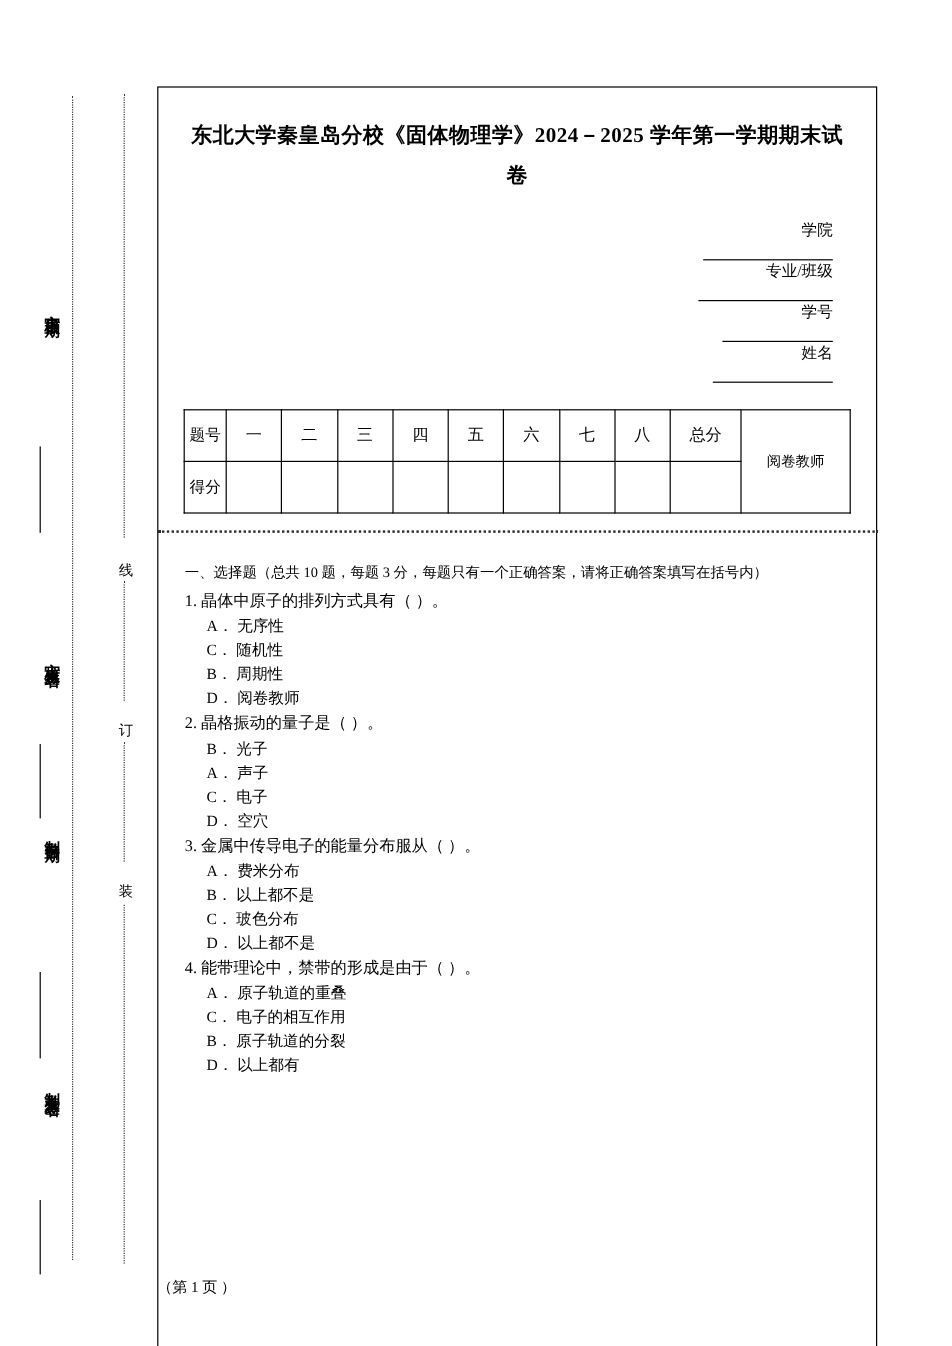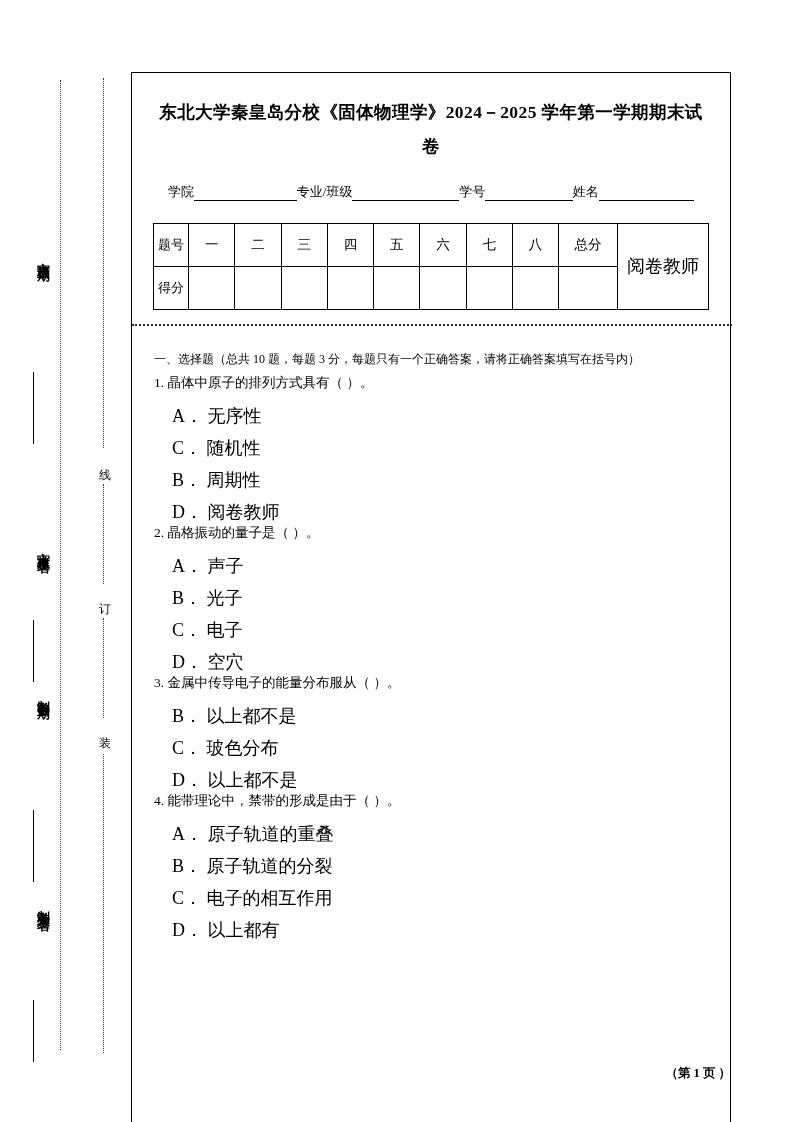--- a/index.html
+++ b/index.html
@@ -101,20 +101,21 @@
 
   
   .info-line {
     margin-top: 20px;
     font-size: 13px;
     display: flex;
     align-items: flex-end;
     justify-content: center;
     gap: 0px;
     padding: 0 18px;
+    flex-direction: column;
   }
   .info-label { white-space: nowrap; font-size: 13px; }
   .info-blank {
     display: inline-block;
     border-bottom: 1px solid #000;
     height: 15px;
   }
   .b1 { width: 108px; }
   .b2 { width: 112px; }
   .b3 { width: 92px; }
@@ -136,21 +137,21 @@
   }
   .score-table td.head-cell {
     width: 34px;
     font-size: 13px;
     line-height: 16px;
     padding: 2px 0;
   }
   .score-table td.total-cell { width: 56px; text-align: center; }
   .score-table td.teacher-cell {
     width: 88px;
-    font-size: 18px;
+    font-size: 12px;
     line-height: 17px;
   }
   .row-tall td { height: 38px; }
 
   
   .dotted-sep {
     margin: 14px 0 0 0;
     border-top: 2px dotted #2b2b2b;
     height: 0;
   }
@@ -167,34 +168,34 @@
     line-height: 26px;
     text-align: justify;
     padding: 0 4px;
   }
   .q-item {
     font-size: 13.5px;
     line-height: 22px;
     padding-left: 4px;
   }
   .opt {
-    margin-top: 12px;
-    font-size: 18px;
+    margin-top: 0;
+    font-size: 13px;
     line-height: 20px;
     padding-left: 22px;
   }
 
   .page-footer {
     position: absolute;
     left: 131px;
     top: 1065px;
     width: 600px;
-    text-align: right;
+    text-align: left;
     font-size: 12.5px;
-    font-weight: bold;
+    font-weight: normal;
   }
 </style>
 </head>
 <body>
 
 <div class="left-margin">
 
   <div class="dotted-vline vline-a"></div>
 
   <div class="vtext vt1">审核日期：</div>
@@ -277,37 +278,38 @@
   </div>
   <div class="opt">A． 无序性</div>
   <div class="opt">C． 随机性</div>
   <div class="opt">B． 周期性</div>
   <div class="opt">D． 阅卷教师</div>
 
   <div class="q-item">
     <span>2.</span>
     <span>晶格振动的量子是（   ）。</span>
   </div>
+  <div class="opt">B． 光子</div>
   <div class="opt">A． 声子</div>
-  <div class="opt">B． 光子</div>
   <div class="opt">C． 电子</div>
   <div class="opt">D． 空穴</div>
 
   <div class="q-item">
     <span>3.</span>
     <span>金属中传导电子的能量分布服从（   ）。</span>
   </div>
+  <div class="opt">A． 费米分布</div>
   <div class="opt">B． 以上都不是</div>
   <div class="opt">C． 玻色分布</div>
   <div class="opt">D． 以上都不是</div>
 
   <div class="q-item">
     <span>4.</span>
     <span>能带理论中，禁带的形成是由于（   ）。</span>
   </div>
   <div class="opt">A． 原子轨道的重叠</div>
+  <div class="opt">C． 电子的相互作用</div>
   <div class="opt">B． 原子轨道的分裂</div>
-  <div class="opt">C． 电子的相互作用</div>
   <div class="opt">D． 以上都有</div>
 
 </div>
 
 <div class="page-footer">（第 1 页 ）</div>
 
 </body></html>

